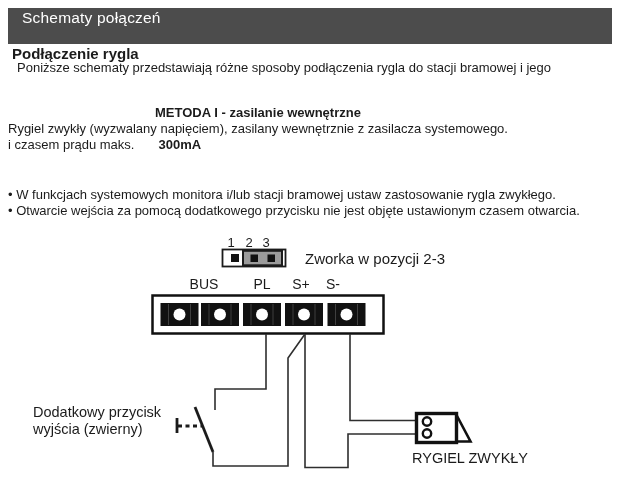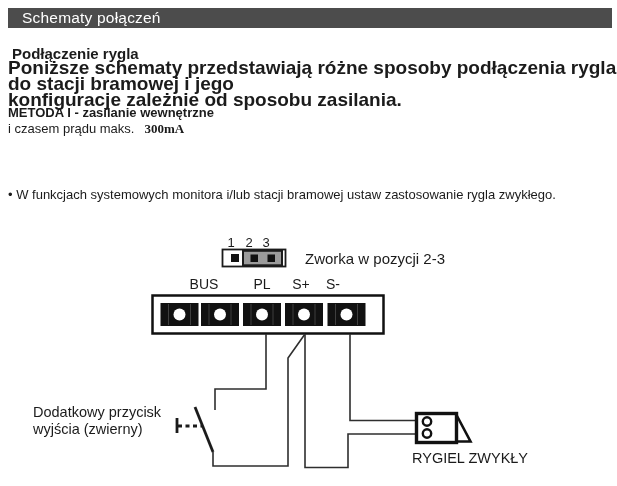--- a/index.html
+++ b/index.html
@@ -12,51 +12,50 @@
   .page {
     position: relative;
     width: 617px;
     height: 486px;
     background: #ffffff;
     overflow: hidden;
   }
   .header-bar {
     position: absolute;
     left: 8px; top: 8px;
-    width: 604px; height: 20px;
+    width: 604px; height: 36px;
     background: #4c4c4c;
     color: #ffffff;
     font-size: 15.5px;
     line-height: 20px;
     padding-left: 14px;
     box-sizing: border-box;
     letter-spacing: 0.2px;
   }
   .section-title {
     position: absolute;
     left: 8px; top: 41px;
     font-size: 15px;
     font-weight: bold;
     margin: 4px;
   }
   .intro {
     position: absolute;
-    left: 8px; top: 60px;
-    font-size: 19px;
+    left: 17px; top: 60px;
+    font-size: 13px;
     line-height: 16px;
-    font-weight: bold;
   }
   .method {
     position: absolute;
     left: 8px; top: 105px;
     font-size: 13px;
     line-height: 16px;
   }
   .method .m-title { font-weight: bold; text-align: center; }
-  .bold-gap { margin-left: 10px; font-family: Liberation Serif, serif; }
+  .bold-gap { margin-left: 24px; }
   .bullets {
     position: absolute;
     left: 8px; top: 187px;
     font-size: 13px;
     font-weight: normal;
     line-height: 16px;
   }
   .diagram-svg {
     position: absolute;
     left: 0; top: 230px;
@@ -76,30 +75,31 @@
 <div class="page">
 
   <div class="header-bar">
     <span>Schematy połączeń</span>
   </div>
 
   <h1 class="section-title">Podłączenie rygla</h1>
 
   <div class="intro">
     <div>Poniższe schematy przedstawiają różne sposoby podłączenia rygla do stacji bramowej i jego</div>
-    <div>konfiguracje zależnie od sposobu zasilania.</div>
   </div>
 
   <div class="method">
     <div class="m-title">METODA I - zasilanie wewnętrzne</div>
+    <div>Rygiel zwykły (wyzwalany napięciem), zasilany wewnętrznie z zasilacza systemowego.</div>
     <div><span>i czasem prądu maks.</span><b class="bold-gap">300mA</b></div>
   </div>
 
   <div class="bullets">
     <div>• W funkcjach systemowych monitora i/lub stacji bramowej ustaw zastosowanie rygla zwykłego.</div>
+    <div>• Otwarcie wejścia za pomocą dodatkowego przycisku nie jest objęte ustawionym czasem otwarcia.</div>
   </div>
 
   <svg class="diagram-svg" width="617" height="256" viewBox="0 230 617 256">
 
     <g>
       <text class="pin-num" x="231" y="247" text-anchor="middle">1</text>
       <text class="pin-num" x="249" y="247" text-anchor="middle">2</text>
       <text class="pin-num" x="266" y="247" text-anchor="middle">3</text>
     </g>
 

